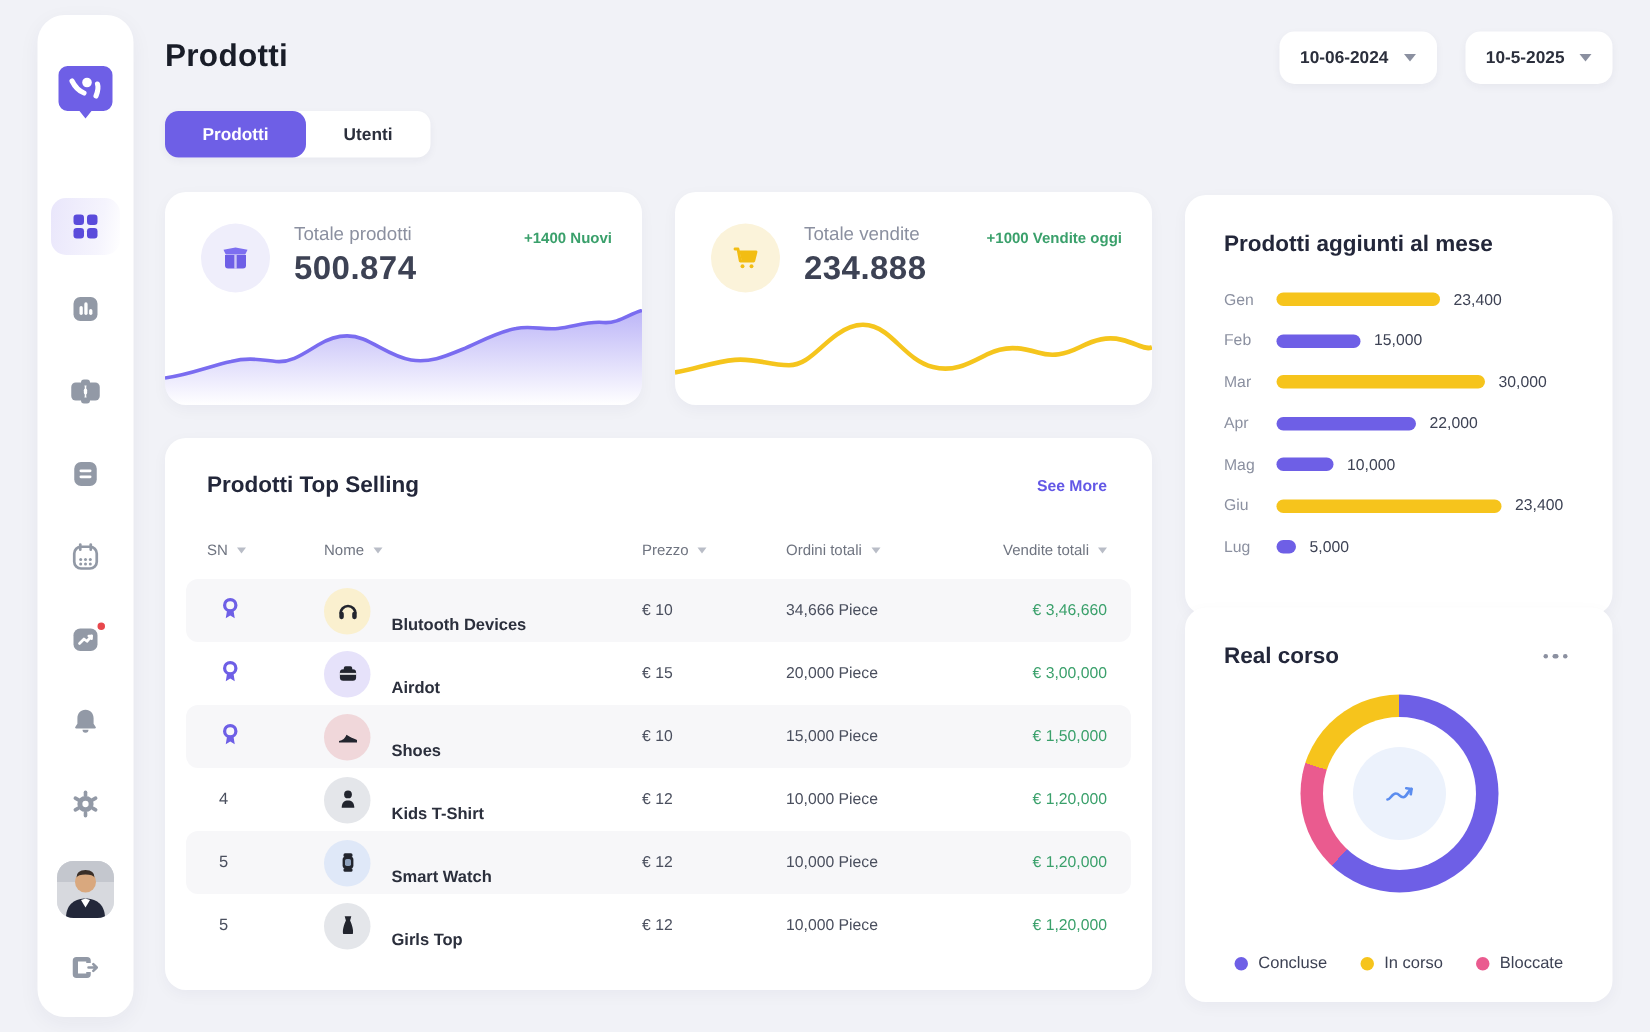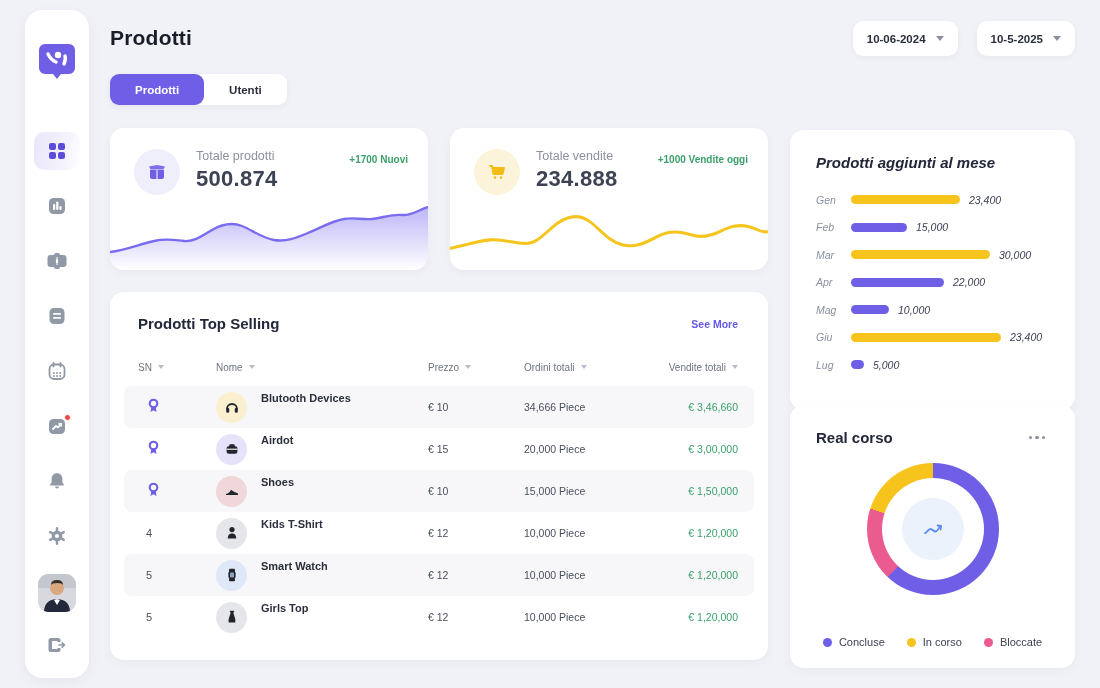--- a/index.html
+++ b/index.html
@@ -37,21 +37,21 @@
     box-shadow:0 2px 6px rgba(30,35,70,.05); }
   .tab { border:none; background:transparent; height:31px; padding:0 25px; font-size:11.5px; font-weight:700;
     color:#2b2f3c; cursor:pointer; border-radius:9px; font-family:"Liberation Sans", sans-serif; }
   .tab.active { background:#6e5fe6; color:#fff; }
 
   
   .card { position:absolute; background:#fff; border-radius:14px; box-shadow:0 3px 10px rgba(30,35,70,.04); }
   #card-prodotti { left:110px; top:128px; width:318px; height:142px; overflow:hidden; }
   #card-vendite  { left:450px; top:128px; width:318px; height:142px; overflow:hidden; }
   #card-table    { left:110px; top:292px; width:658px; height:368px; }
-  #card-bars     { left:790px; top:130px; width:285px; height:280px;font-style:italic; }
+  #card-bars     { left:790px; top:130px; width:285px; height:280px; }
   #card-realtime { left:790px; top:405px; width:285px; height:263px; }
 
   
   .stat-head { display:flex; align-items:flex-start; padding:21px 20px 0 24px; position:relative; }
   .stat-icon { width:46px; height:46px; border-radius:50%; display:flex; align-items:center; justify-content:center; flex:0 0 46px; }
   .stat-text { margin-left:16px; }
   .stat-label { font-size:12.5px; color:#8b90a0; }
   .stat-value { font-size:22px; font-weight:700; color:#3d4254; margin-top:3px; letter-spacing:.3px; }
   .stat-badge { position:absolute; right:20px; top:26px; font-size:10px; font-weight:600; color:#3aa06b; }
   .spark { position:absolute; left:0; right:0; bottom:0; width:100%; height:64px; display:block; }
@@ -66,21 +66,21 @@
     margin-top:22px; height:26px; align-items:center; }
   .th { font-size:10px; color:#6f7480; display:flex; align-items:center; gap:6px; }
   .th .sort { width:0; height:0; border-left:3.5px solid transparent; border-right:3.5px solid transparent;
     border-top:4px solid #b9bdc7; }
   .th.col-sales { justify-content:flex-end; }
   .tbody { margin:6px 14px 0; }
   .trow { display:grid; grid-template-columns:78px 212px 96px 128px 1fr; align-items:center; height:42px;
     padding:0 16px 0 14px; border-radius:8px; cursor:pointer; }
   .trow:nth-child(odd) { background:#f7f7f9; }
   .cell-sn { padding-left:8px; font-size:11px; color:#4a4f5e; }
-  .cell-name { display:flex; align-items:flex-start; gap:14px; }
+  .cell-name { display:flex; align-items:flex-end; gap:14px; }
   .pr-avatar { width:31px; height:31px; border-radius:50%; display:flex; align-items:center; justify-content:center; flex:0 0 31px; }
   .pr-name { font-size:11px; font-weight:700; color:#2b2f3c; }
   .cell-price, .cell-orders { font-size:10.5px; color:#4a4f5e; }
   .cell-sales { font-size:10.5px; color:#3aa06b; text-align:right; }
 
   
   .panel-title { font-size:15px; font-weight:700; color:#23273a; }
   #card-bars .inner { padding:24px 26px 0; }
   .bar-rows { margin-top:24px; display:flex; flex-direction:column; gap:18.5px; }
   .bar-row { display:flex; align-items:center; gap:9px; height:9px; }
@@ -239,21 +239,21 @@
         <svg width="22" height="22" viewBox="0 0 22 22">
           <path d="M4 9 h14 v7 a2 2 0 0 1 -2 2 h-10 a2 2 0 0 1 -2 -2 z" fill="#6e5fe6"></path>
           <path d="M3 5.5 L11 4 L19 5.5 L17.5 8.6 H4.5 Z" fill="#7d6ff0"></path>
           <rect x="10.2" y="9" width="1.6" height="9" fill="#fff" opacity="0.65"></rect>
         </svg>
       </div>
       <div class="stat-text">
         <div class="stat-label">Totale prodotti</div>
         <div class="stat-value">500.874</div>
       </div>
-      <div class="stat-badge">+1700 Nuovi</div>
+      <div class="stat-badge">+1400 Nuovi</div>
     </div>
     <svg class="spark" viewBox="0 0 318 64" preserveAspectRatio="none">
       <defs>
         <linearGradient id="gradPurple" x1="0" y1="0" x2="0" y2="1">
           <stop offset="0" stop-color="#7a6cf0" stop-opacity="0.5"></stop>
           <stop offset="1" stop-color="#7a6cf0" stop-opacity="0"></stop>
         </linearGradient>
       </defs>
       <path d="M0,46 C16,44 30,38 44,35 C56,32 64,34 74,35 C84,36 92,30 102,24 C112,18 122,16 132,20 C142,24 152,32 164,34 C176,36 186,32 198,27 C210,22 222,15 234,13 C244,11 252,14 262,13 C272,12 282,8 292,9 C302,10 310,3 318,1 L318,64 L0,64 Z" fill="url(#gradPurple)"></path>
       <path class="spark-stroke" d="M0,46 C16,44 30,38 44,35 C56,32 64,34 74,35 C84,36 92,30 102,24 C112,18 122,16 132,20 C142,24 152,32 164,34 C176,36 186,32 198,27 C210,22 222,15 234,13 C244,11 252,14 262,13 C272,12 282,8 292,9 C302,10 310,3 318,1" fill="none" stroke="#7a6cf0" stroke-width="2.4"></path>

